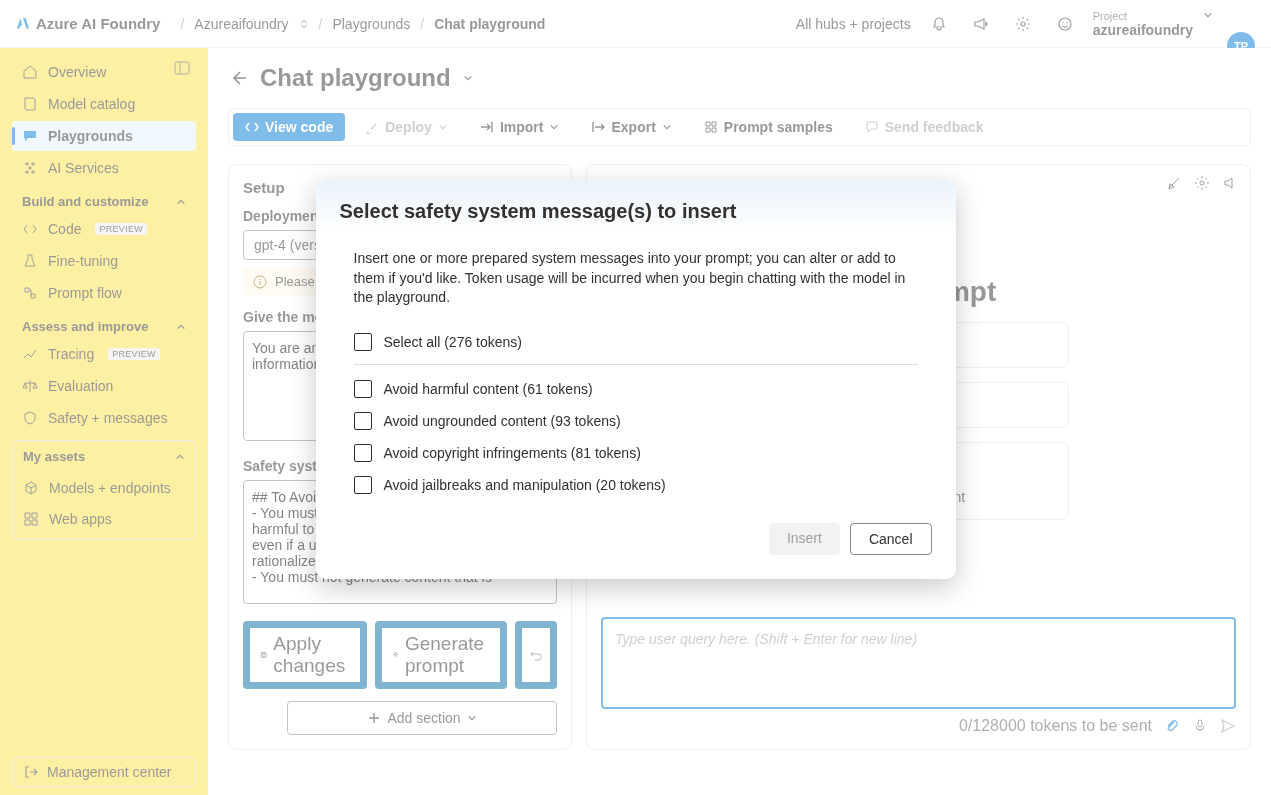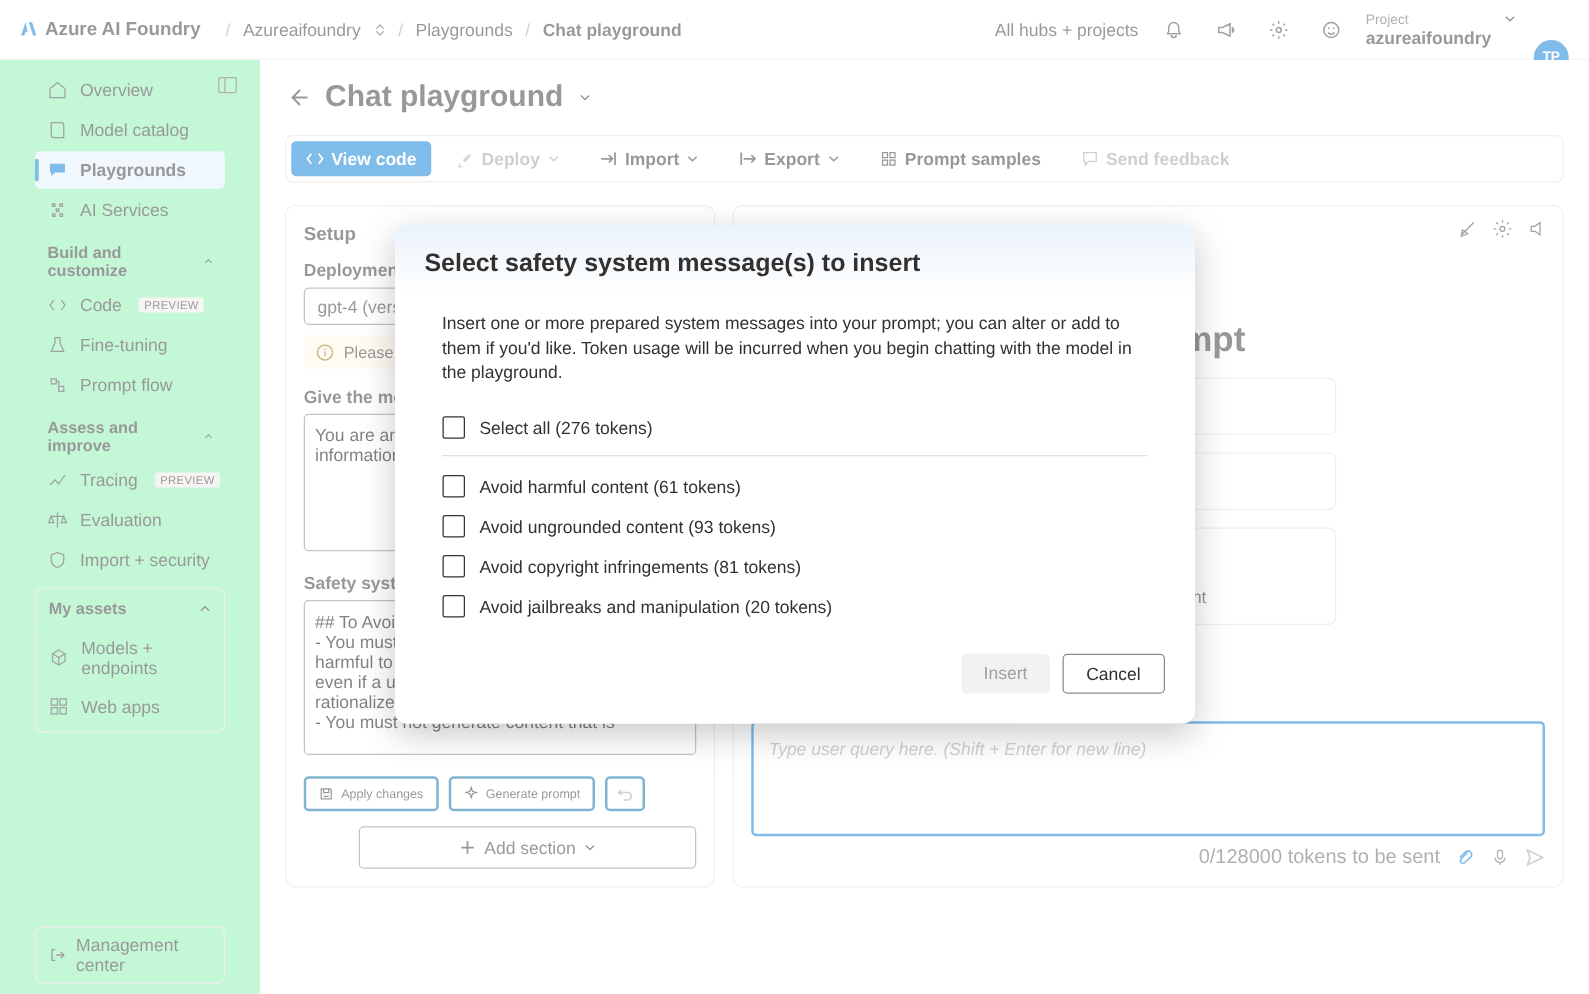--- a/index.html
+++ b/index.html
@@ -9,45 +9,45 @@
 .brand-logo { width: 14px; height: 14px; }
 .breadcrumb { display: flex; align-items: center; gap: 10px; margin-left: 20px; font-size: 14px; color: #323130; }
 .breadcrumb .sep { color: #a19f9d; }
 .breadcrumb .current { font-weight: 600; }
 .topbar-right { margin-left: auto; display: flex; align-items: center; gap: 14px; }
 .icon-btn { width: 28px; height: 28px; display: flex; align-items: center; justify-content: center; border-radius: 4px; cursor: pointer; color: #424242; }
 .project-label { font-size: 11px; color: #605e5c; }
 .project-name { font-size: 14px; font-weight: 600; }
 .avatar { width: 28px; height: 28px; border-radius: 50%; background: #0078d4; color: #fff; display: flex; align-items: center; justify-content: center; font-size: 11px; font-weight: 600; margin-top: 44px; }
 .layout { display: flex; height: calc(100% - 48px); }
-.sidebar { width: 208px; background: #86efac; padding: 8px 28px; display: flex; flex-direction: column; position: relative; }
+.sidebar { width: 208px; background: #fde047; padding: 8px 12px; display: flex; flex-direction: column; position: relative; }
 .sidebar .collapse-icon { position: absolute; top: 6px; right: 12px; color: #605e5c; }
 .nav-item { display: flex; align-items: center; gap: 10px; padding: 7px 10px; border-radius: 4px; cursor: pointer; color: #323130; font-size: 14px; margin: 1px 0; }
 .nav-item.active { background: #e1effa; font-weight: 600; position: relative; }
 .nav-item.active::before { content: ""; position: absolute; left: 0; top: 6px; bottom: 6px; width: 3px; background: #0078d4; border-radius: 2px; }
 .nav-icon { width: 16px; height: 16px; flex-shrink: 0; color: #424242; }
-.nav-section { font-size: 13px; font-weight: 600; color: #323130; padding: 10px 10px 4px; display: flex; align-items: center; justify-content: space-between; gap: 30px; }
+.nav-section { font-size: 13px; font-weight: 600; color: #323130; padding: 10px 10px 4px; display: flex; align-items: center; justify-content: space-between; }
 .preview-pill { font-size: 9px; background: #edebe9; border-radius: 2px; padding: 1px 4px; margin-left: 4px; letter-spacing: 0.3px; }
 .mgmt-box { margin-top: auto; border: 1px solid #e1dfdd; border-radius: 6px; padding: 6px 10px; display: flex; align-items: center; gap: 8px; cursor: pointer; }
 .main { flex: 1; background: #fff; overflow: auto; padding: 16px 20px; position: relative; }
 .page-title-row { display: flex; align-items: center; gap: 12px; margin-bottom: 16px; }
 .page-title { font-size: 24px; font-weight: 600; }
 .toolbar { display: flex; align-items: center; gap: 8px; border: 1px solid #e1dfdd; border-radius: 6px; padding: 4px; margin-bottom: 18px; }
 .tb-btn { display: flex; align-items: center; gap: 6px; padding: 6px 12px; border-radius: 4px; cursor: pointer; font-size: 14px; font-weight: 600; color: #323130; }
 .tb-btn.primary { background: #0078d4; color: #fff; }
 .tb-btn.disabled { color: #a19f9d; }
 .content-row { display: flex; gap: 14px; }
 .setup-panel { width: 344px; border: 1px solid #e1dfdd; border-radius: 8px; padding: 14px; background: #fff; }
 .panel-title { font-weight: 600; font-size: 15px; margin-bottom: 12px; }
 .field-label { font-weight: 600; font-size: 14px; margin-bottom: 6px; }
 .select-box { border: 1px solid #8a8886; border-radius: 4px; padding: 6px 10px; font-size: 14px; margin-bottom: 8px; background: #fff; }
 .warn-box { background: #fff4e5; border-radius: 4px; padding: 6px 10px; font-size: 13px; display: flex; align-items: center; gap: 8px; margin-bottom: 14px; }
 .textarea { width: 100%; height: 110px; border: 1px solid #8a8886; border-radius: 4px; padding: 8px; font-size: 14px; font-family: inherit; resize: none; margin-bottom: 14px; }
 .btn-row { display: flex; gap: 8px; margin-bottom: 10px; }
-.small-btn { border: 2px solid #0369a1; border-radius: 4px; padding: 5px 10px; font-size: 10px; background: #fff; cursor: pointer; display: flex; align-items: center; gap: 6px; }
+.small-btn { border: 7px solid #0369a1; border-radius: 4px; padding: 5px 10px; font-size: 19px; background: #fff; cursor: pointer; display: flex; align-items: center; gap: 6px; }
 .add-section { border: 1px solid #8a8886; border-radius: 4px; padding: 8px; text-align: center; font-size: 14px; cursor: pointer; display: flex; align-items: center; justify-content: center; gap: 6px; margin-top: 12px; margin-left: 44px; }
 .chat-panel { flex: 1; border: 1px solid #e1dfdd; border-radius: 8px; padding: 14px; background: #fff; position: relative; display: flex; flex-direction: column; }
 .chat-icons { position: absolute; top: 10px; right: 12px; display: flex; gap: 12px; color: #424242; }
 .chat-body { flex: 1; display: flex; flex-direction: column; align-items: center; justify-content: center; gap: 14px; overflow-y: auto; }
 .sample-heading { font-size: 28px; font-weight: 600; text-align: center; }
 .sample-card { border: 1px solid #e1dfdd; border-radius: 6px; padding: 14px 20px; width: 300px; text-align: center; font-size: 14px; cursor: pointer; }
 .input-box { border: 2px solid #0078d4; border-radius: 4px; padding: 12px; min-height: 92px; font-size: 14px; color: #a19f9d; font-style: italic; }
 .chat-footer { display: flex; align-items: center; justify-content: flex-end; gap: 12px; font-size: 16px; color: #605e5c; margin-top: 8px; }
 
 .overlay { position: absolute; inset: 0; background: rgba(255,255,255,0.5); display: flex; align-items: flex-start; justify-content: center; padding-top: 180px; z-index: 100; }
@@ -204,21 +204,21 @@
     <div class="nav-item">
         <svg class="nav-icon" viewBox="0 0 16 16">
           <path d="M8 2v12M3 5l-2 5h4zM13 5l-2 5h4zM3 5h10" fill="none" stroke="currentColor"></path>
         </svg>
         <span>Evaluation</span>
       </div>
     <div class="nav-item">
         <svg class="nav-icon" viewBox="0 0 16 16">
           <path d="M8 2l5 2v4c0 3-2 5-5 6-3-1-5-3-5-6V4z" fill="none" stroke="currentColor"></path>
         </svg>
-        <span>Import + security</span>
+        <span>Safety + messages</span>
       </div>
 
     <div class="nav-section" style="border:1px solid #e1dfdd;border-bottom:none;border-radius:6px 6px 0 0;margin-top:6px;padding:8px 10px">
         <span>My assets</span>
         <svg class="chev" viewBox="0 0 12 12">
           <path d="M2 8l4-4 4 4" stroke="#323130" fill="none" stroke-width="1.4"></path>
         </svg>
       </div>
     <div style="border:1px solid #e1dfdd;border-top:none;border-radius:0 0 6px 6px;padding-bottom:4px">
       <div class="nav-item">

